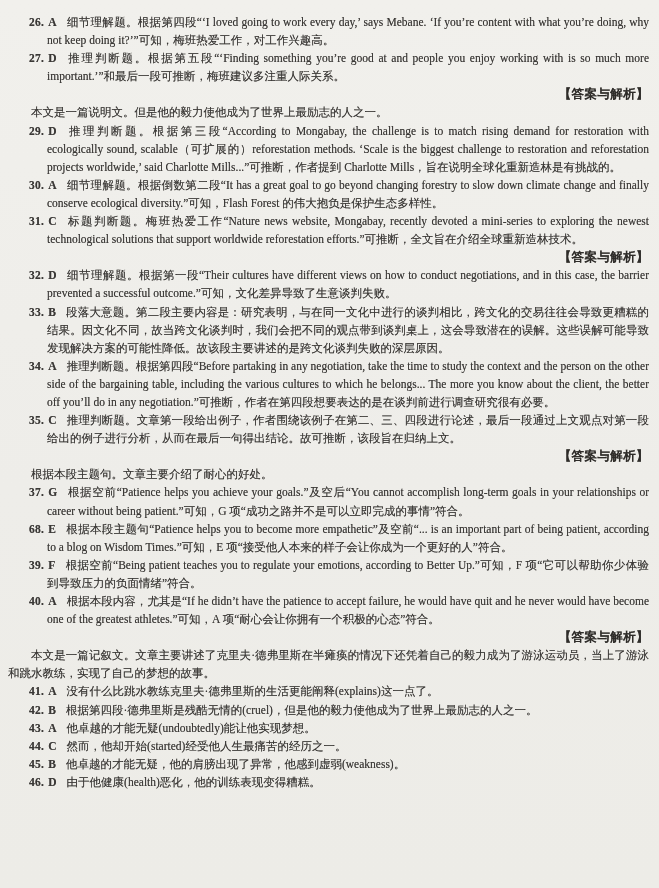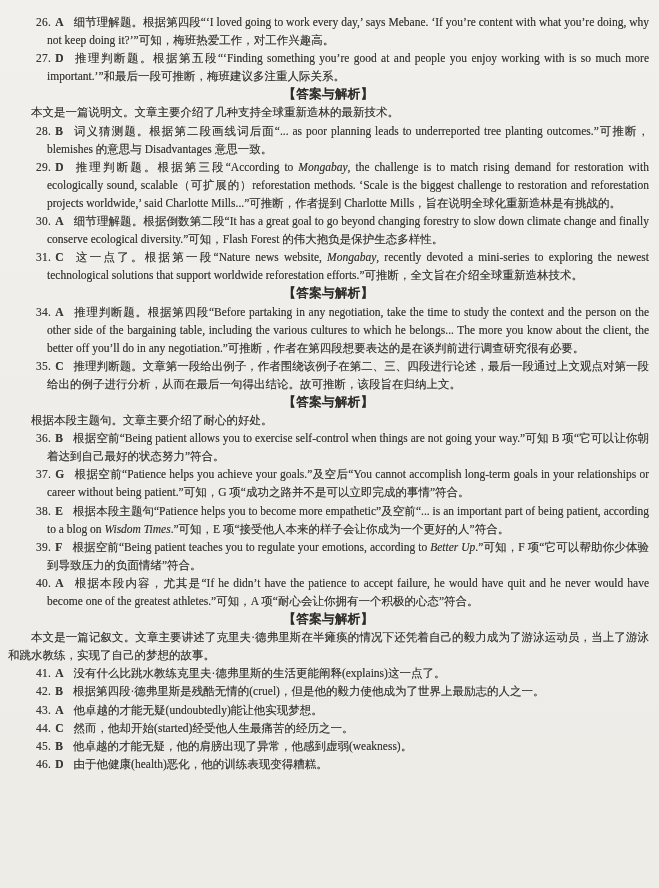--- a/index.html
+++ b/index.html
@@ -17,59 +17,58 @@
     text-align: justify;
     overflow: hidden;
     text-shadow: 0 0 0.6px rgba(70, 68, 64, 0.65);
   }
   .block { margin: 0; }
   .item {
     padding-left: 39px;
     text-indent: -18px;
   }
   .item-number {
-    font-weight: normal;
+    font-weight: bold;
     margin-right: 4px;
     letter-spacing: 0.3px;
-    margin-left: 7px;
   }
   .item-answer {
     font-weight: bold;
     margin-right: 10px;
   }
   .section-header {
     font-weight: bold;
     font-size: 12.5px;
     color: #2e2c29;
     letter-spacing: 0.4px;
-    text-align: center;
+    text-align: right;
   }
   .summary { text-indent: 2em; }
-  .it { font-style: italic; }
+  .it { }
 </style>
 </head>
 <body>
 
 <div class="page">
     <div class="block item"><span class="item-number">26.</span><span class="item-answer">A</span><span class="item-text"><span class="seg">细节理解题。根据第四段“‘I loved going to work every day,’ says Mebane. ‘If you’re content with what you’re doing, why not keep doing it?’”可知，梅班热爱工作，对工作兴趣高。</span></span></div>
     <div class="block item"><span class="item-number">27.</span><span class="item-answer">D</span><span class="item-text"><span class="seg">推理判断题。根据第五段“‘Finding something you’re good at and people you enjoy working with is so much more important.’”和最后一段可推断，梅班建议多注重人际关系。</span></span></div>
     <div class="block section-header">【答案与解析】</div>
-    <div class="block summary"><span class="seg">本文是一篇说明文。文章主要介绍了几种支持全球重新造林的最新技术。</span></div>
-    <div class="block item"><span class="item-number">28.</span><span class="item-answer">B</span><span class="item-text"><span class="seg">词义猜测题。根据第二段画线词后面“... as poor planning leads to underreported tree planting outcomes.”可推断，blemishes 的意思与 Disadvantages 意思一致。</span></span></div>
+    <div class="block summary"><span class="seg">本文是一篇说明文。但是他的毅力使他成为了世界上最励志的人之一。</span></div>
     <div class="block item"><span class="item-number">29.</span><span class="item-answer">D</span><span class="item-text"><span class="seg">推理判断题。根据第三段“According to </span><span class="it">Mongabay</span><span class="seg">, the challenge is to match rising demand for restoration with ecologically sound, scalable（可扩展的）reforestation methods. ‘Scale is the biggest challenge to restoration and reforestation projects worldwide,’ said Charlotte Mills...”可推断，作者提到 Charlotte Mills，旨在说明全球化重新造林是有挑战的。</span></span></div>
     <div class="block item"><span class="item-number">30.</span><span class="item-answer">A</span><span class="item-text"><span class="seg">细节理解题。根据倒数第二段“It has a great goal to go beyond changing forestry to slow down climate change and finally conserve ecological diversity.”可知，Flash Forest 的伟大抱负是保护生态多样性。</span></span></div>
-    <div class="block item"><span class="item-number">31.</span><span class="item-answer">C</span><span class="item-text"><span class="seg">这一点了。根据第一段“Nature news website, </span><span class="it">Mongabay</span><span class="seg">, recently devoted a mini-series to exploring the newest technological solutions that support worldwide reforestation efforts.”可推断，全文旨在介绍全球重新造林技术。</span></span></div>
+    <div class="block item"><span class="item-number">31.</span><span class="item-answer">C</span><span class="item-text"><span class="seg">标题判断题。梅班热爱工作“Nature news website, </span><span class="it">Mongabay</span><span class="seg">, recently devoted a mini-series to exploring the newest technological solutions that support worldwide reforestation efforts.”可推断，全文旨在介绍全球重新造林技术。</span></span></div>
     <div class="block section-header">【答案与解析】</div>
+    <div class="block item"><span class="item-number">32.</span><span class="item-answer">D</span><span class="item-text"><span class="seg">细节理解题。根据第一段“Their cultures have different views on how to conduct negotiations, and in this case, the barrier prevented a successful outcome.”可知，文化差异导致了生意谈判失败。</span></span></div>
+    <div class="block item"><span class="item-number">33.</span><span class="item-answer">B</span><span class="item-text"><span class="seg">段落大意题。第二段主要内容是：研究表明，与在同一文化中进行的谈判相比，跨文化的交易往往会导致更糟糕的结果。因文化不同，故当跨文化谈判时，我们会把不同的观点带到谈判桌上，这会导致潜在的误解。这些误解可能导致发现解决方案的可能性降低。故该段主要讲述的是跨文化谈判失败的深层原因。</span></span></div>
     <div class="block item"><span class="item-number">34.</span><span class="item-answer">A</span><span class="item-text"><span class="seg">推理判断题。根据第四段“Before partaking in any negotiation, take the time to study the context and the person on the other side of the bargaining table, including the various cultures to which he belongs... The more you know about the client, the better off you’ll do in any negotiation.”可推断，作者在第四段想要表达的是在谈判前进行调查研究很有必要。</span></span></div>
     <div class="block item"><span class="item-number">35.</span><span class="item-answer">C</span><span class="item-text"><span class="seg">推理判断题。文章第一段给出例子，作者围绕该例子在第二、三、四段进行论述，最后一段通过上文观点对第一段给出的例子进行分析，从而在最后一句得出结论。故可推断，该段旨在归纳上文。</span></span></div>
     <div class="block section-header">【答案与解析】</div>
     <div class="block summary"><span class="seg">根据本段主题句。文章主要介绍了耐心的好处。</span></div>
-    <div class="block item"><span class="item-number">36.</span><span class="item-answer">B</span><span class="item-text"><span class="seg">根据空前“Being patient allows you to exercise self-control when things are not going your way.”可知 B 项“它可以让你朝着达到自己最好的状态努力”符合。</span></span></div>
     <div class="block item"><span class="item-number">37.</span><span class="item-answer">G</span><span class="item-text"><span class="seg">根据空前“Patience helps you achieve your goals.”及空后“You cannot accomplish long-term goals in your relationships or career without being patient.”可知，G 项“成功之路并不是可以立即完成的事情”符合。</span></span></div>
-    <div class="block item"><span class="item-number">38.</span><span class="item-answer">E</span><span class="item-text"><span class="seg">根据本段主题句“Patience helps you to become more empathetic”及空前“... is an important part of being patient, according to a blog on </span><span class="it">Wisdom Times</span><span class="seg">.”可知，E 项“接受他人本来的样子会让你成为一个更好的人”符合。</span></span></div>
+    <div class="block item"><span class="item-number">68.</span><span class="item-answer">E</span><span class="item-text"><span class="seg">根据本段主题句“Patience helps you to become more empathetic”及空前“... is an important part of being patient, according to a blog on </span><span class="it">Wisdom Times</span><span class="seg">.”可知，E 项“接受他人本来的样子会让你成为一个更好的人”符合。</span></span></div>
     <div class="block item"><span class="item-number">39.</span><span class="item-answer">F</span><span class="item-text"><span class="seg">根据空前“Being patient teaches you to regulate your emotions, according to </span><span class="it">Better Up</span><span class="seg">.”可知，F 项“它可以帮助你少体验到导致压力的负面情绪”符合。</span></span></div>
     <div class="block item"><span class="item-number">40.</span><span class="item-answer">A</span><span class="item-text"><span class="seg">根据本段内容，尤其是“If he didn’t have the patience to accept failure, he would have quit and he never would have become one of the greatest athletes.”可知，A 项“耐心会让你拥有一个积极的心态”符合。</span></span></div>
     <div class="block section-header">【答案与解析】</div>
     <div class="block summary"><span class="seg">本文是一篇记叙文。文章主要讲述了克里夫·德弗里斯在半瘫痪的情况下还凭着自己的毅力成为了游泳运动员，当上了游泳和跳水教练，实现了自己的梦想的故事。</span></div>
     <div class="block item"><span class="item-number">41.</span><span class="item-answer">A</span><span class="item-text"><span class="seg">没有什么比跳水教练克里夫·德弗里斯的生活更能阐释(explains)这一点了。</span></span></div>
     <div class="block item"><span class="item-number">42.</span><span class="item-answer">B</span><span class="item-text"><span class="seg">根据第四段·德弗里斯是残酷无情的(cruel)，但是他的毅力使他成为了世界上最励志的人之一。</span></span></div>
     <div class="block item"><span class="item-number">43.</span><span class="item-answer">A</span><span class="item-text"><span class="seg">他卓越的才能无疑(undoubtedly)能让他实现梦想。</span></span></div>
     <div class="block item"><span class="item-number">44.</span><span class="item-answer">C</span><span class="item-text"><span class="seg">然而，他却开始(started)经受他人生最痛苦的经历之一。</span></span></div>
     <div class="block item"><span class="item-number">45.</span><span class="item-answer">B</span><span class="item-text"><span class="seg">他卓越的才能无疑，他的肩膀出现了异常，他感到虚弱(weakness)。</span></span></div>
     <div class="block item"><span class="item-number">46.</span><span class="item-answer">D</span><span class="item-text"><span class="seg">由于他健康(health)恶化，他的训练表现变得糟糕。</span></span></div>

